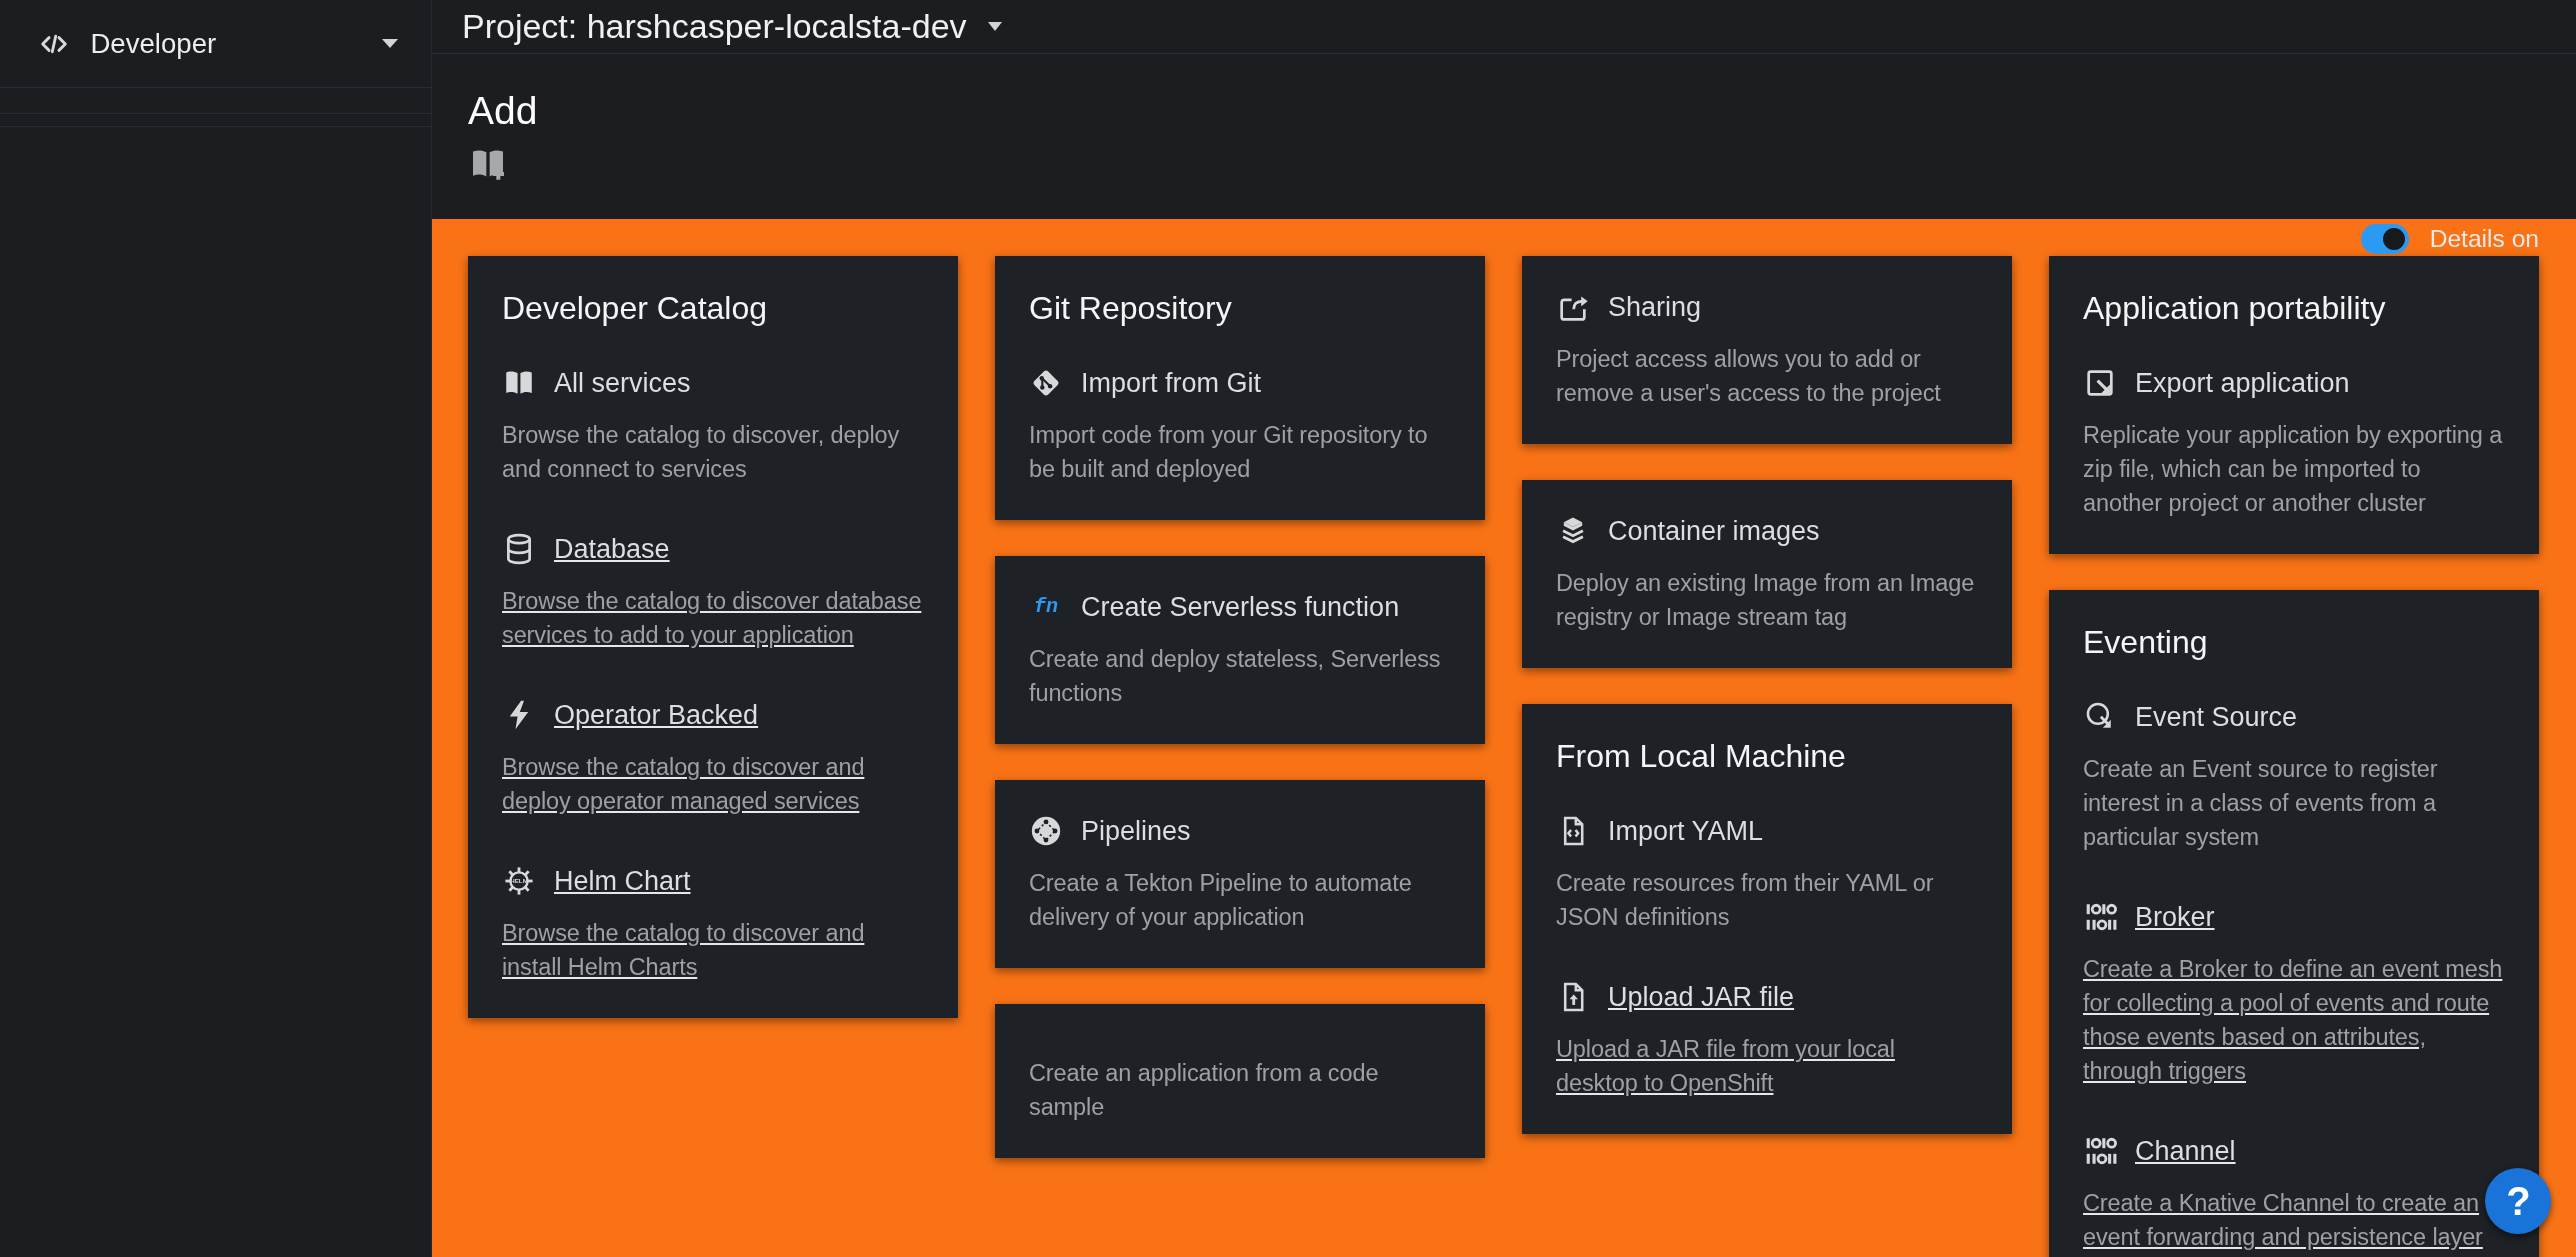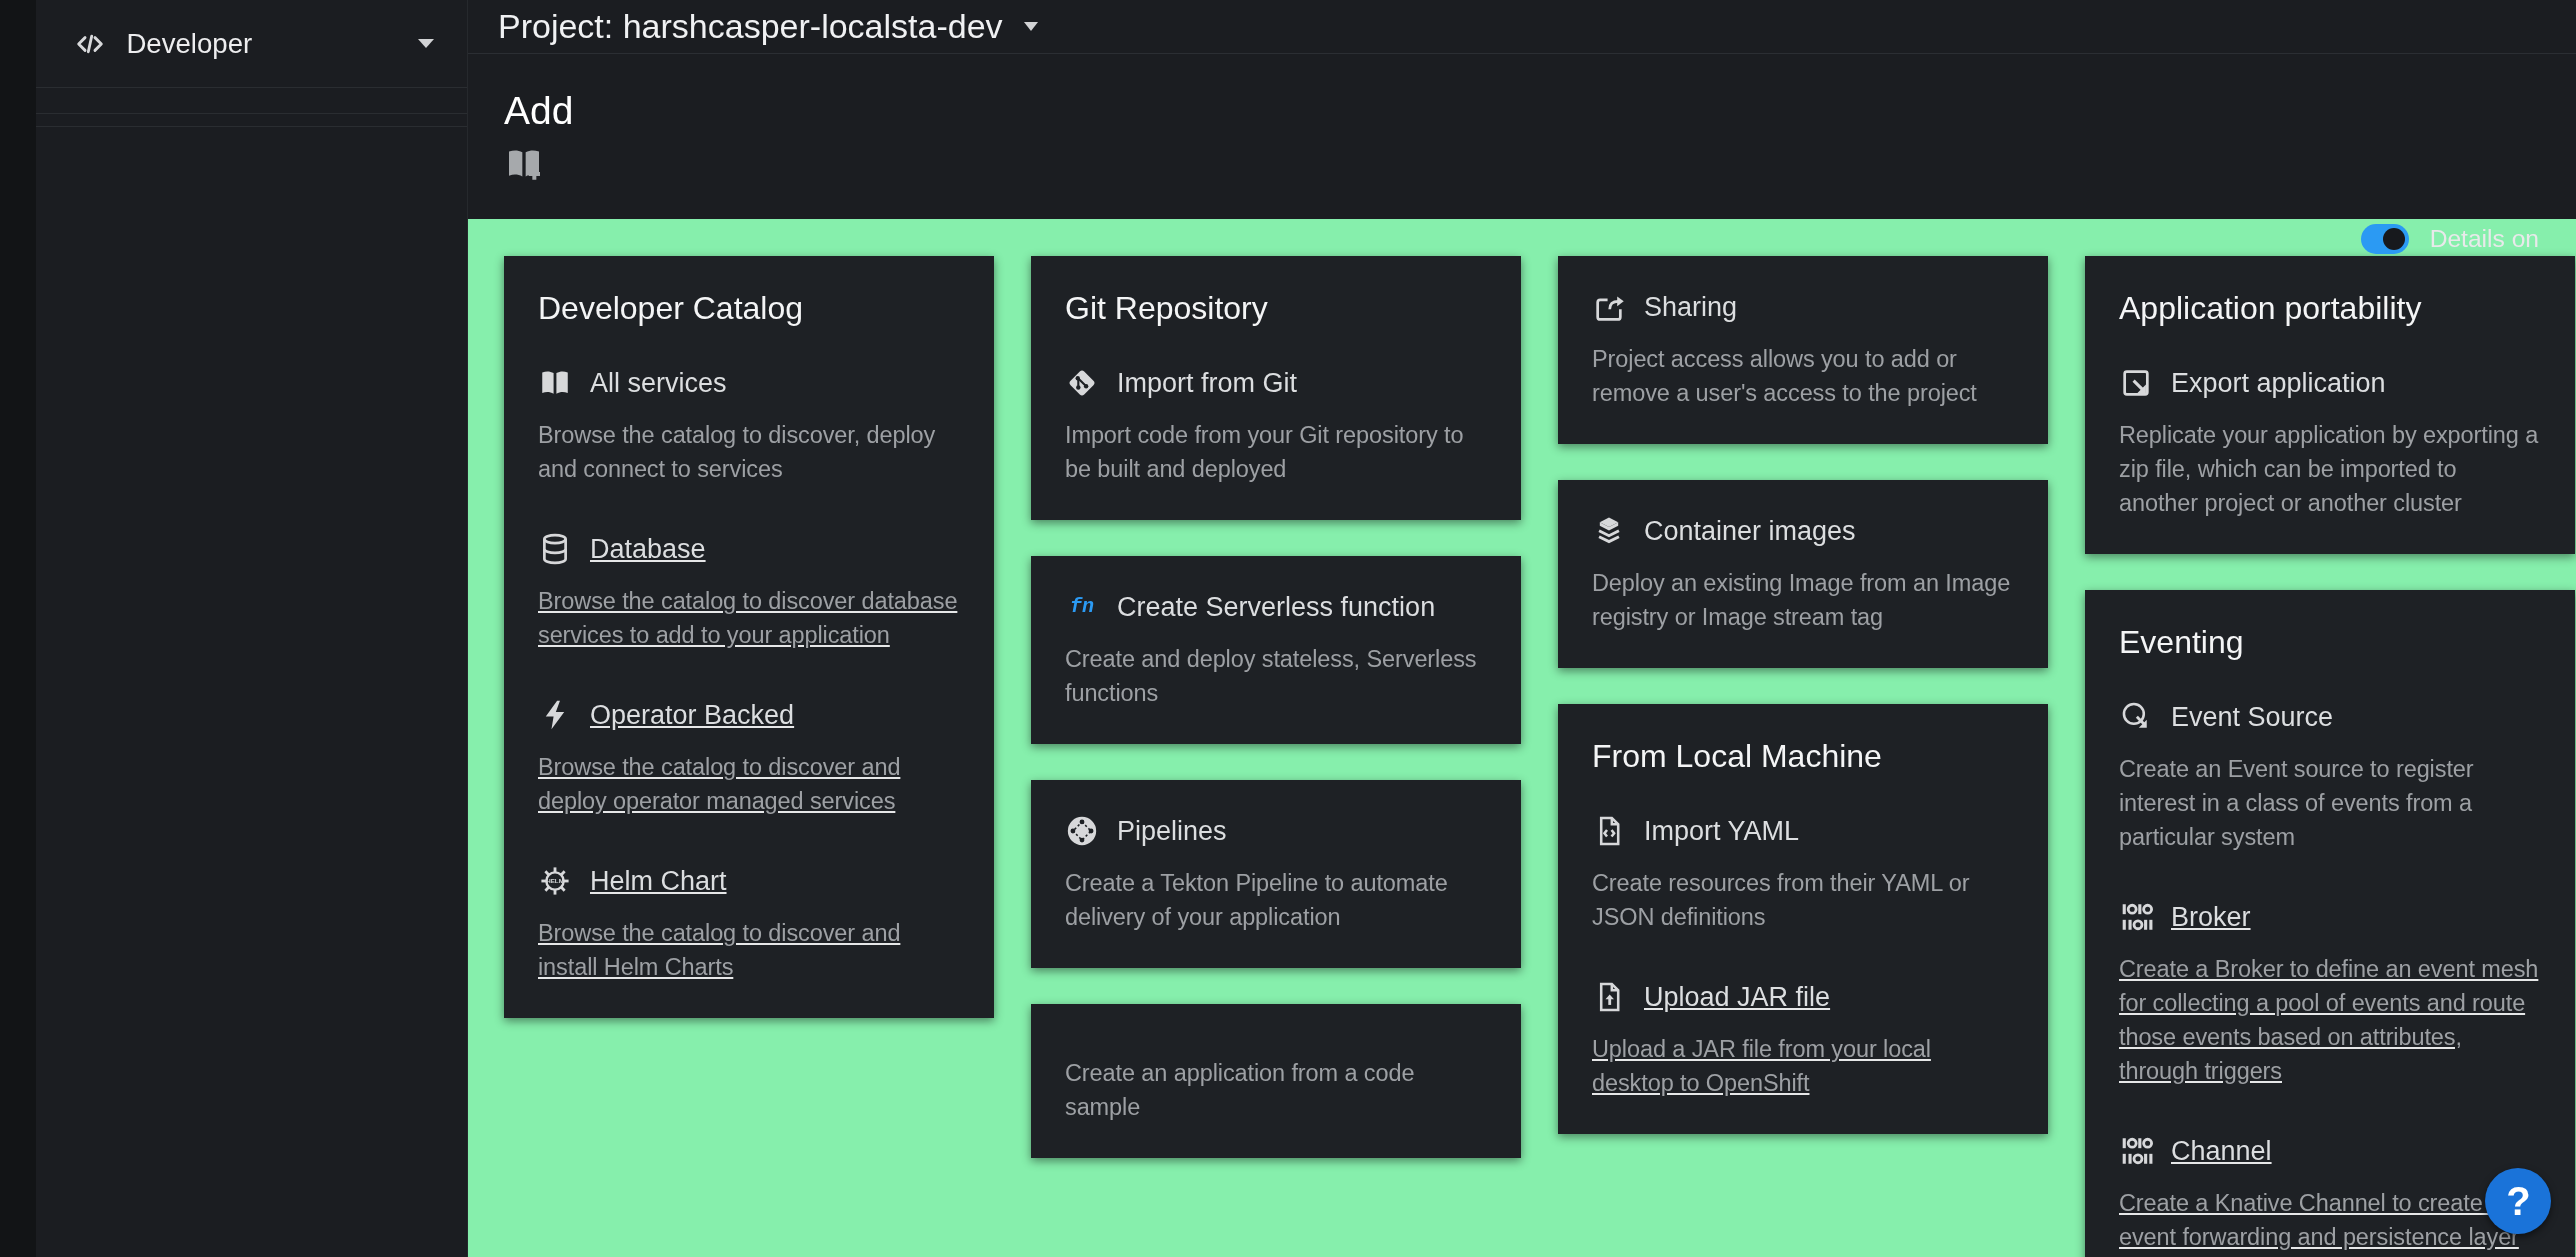--- a/index.html
+++ b/index.html
@@ -3,21 +3,21 @@
 <meta charset="utf-8">
 <style>
   * { box-sizing: border-box; }
   html, body { margin:0; padding:0; width:2576px; height:1257px; overflow:hidden; }
   body {
     background:#121416;
     font-family:"Liberation Sans","DejaVu Sans",sans-serif;
     color:#e6e7e8;
     -webkit-font-smoothing:antialiased;
   }
-  .app { display:flex; width:100%; height:100%;padding-left:36px; }
+  .app { display:flex; width:100%; height:100%; }
 
   
   .sidebar {
     width:432px; flex-shrink:0; height:100%;
     background:#1b1d21;
     border-right:0.7px solid #26292d;
     display:flex; flex-direction:column;
   }
   .perspective {
     height:88px; flex-shrink:0;
@@ -59,21 +59,21 @@
   .switch {
     position:relative; width:48px; height:30px; border-radius:15px;
     background:var(--accent,#2b9af3); display:inline-block; cursor:pointer; flex-shrink:0;
   }
   .switch .knob {
     position:absolute; top:3.7px; right:3.7px; width:22.4px; height:22.4px;
     border-radius:50%; background:#17191d;
   }
   .toggle-label { font-size:24.6px; color:#e8e9ea; }
 
-  .content { flex:1; background:#86efac; padding:37px 36px 0; overflow:hidden; }
+  .content { flex:1; background:#f97316; padding:37px 36px 0; overflow:hidden; }
   .columns { display:flex; gap:37px; align-items:flex-start; }
   .col { width:490px; flex-shrink:0; display:flex; flex-direction:column; gap:36px; }
 
   .card {
     background:#1e2125;
     box-shadow:0 3px 9px rgba(0,0,0,0.45);
     padding:34px 34px;
   }
   .card-title { margin:0 0 39px; font-size:32px; font-weight:500; color:#f4f5f6; line-height:1.15; }
   .item { cursor:pointer; }

